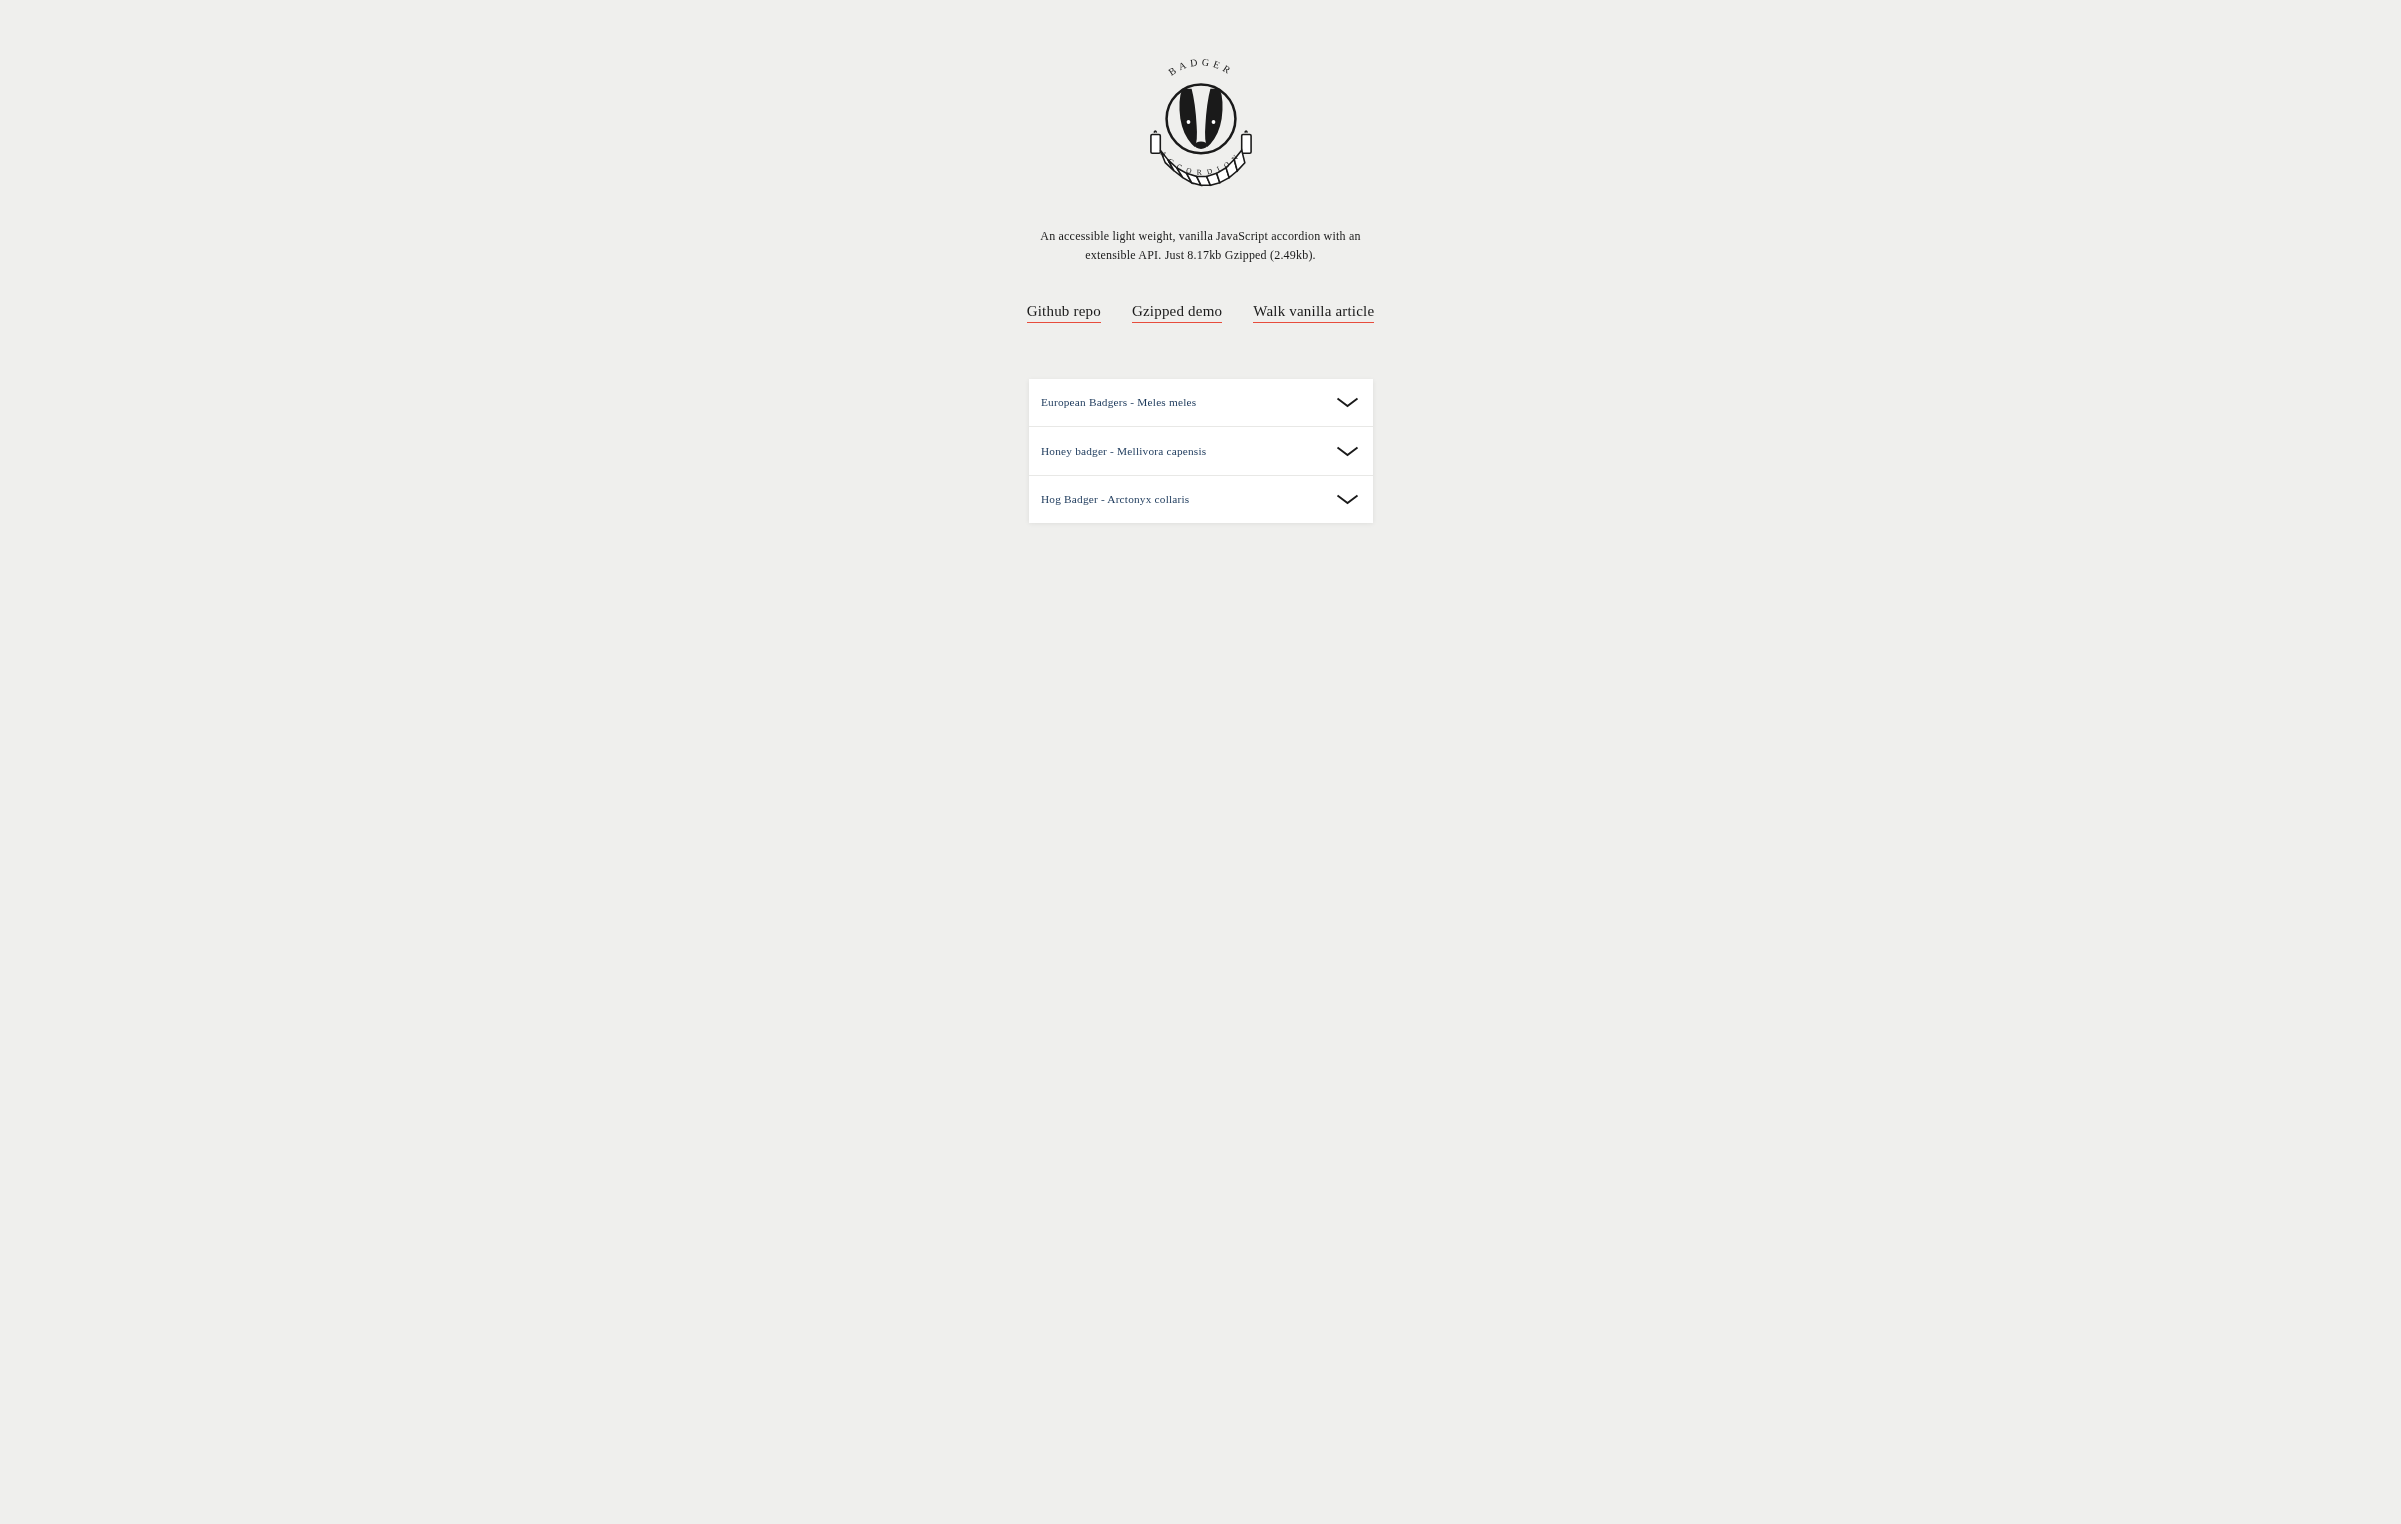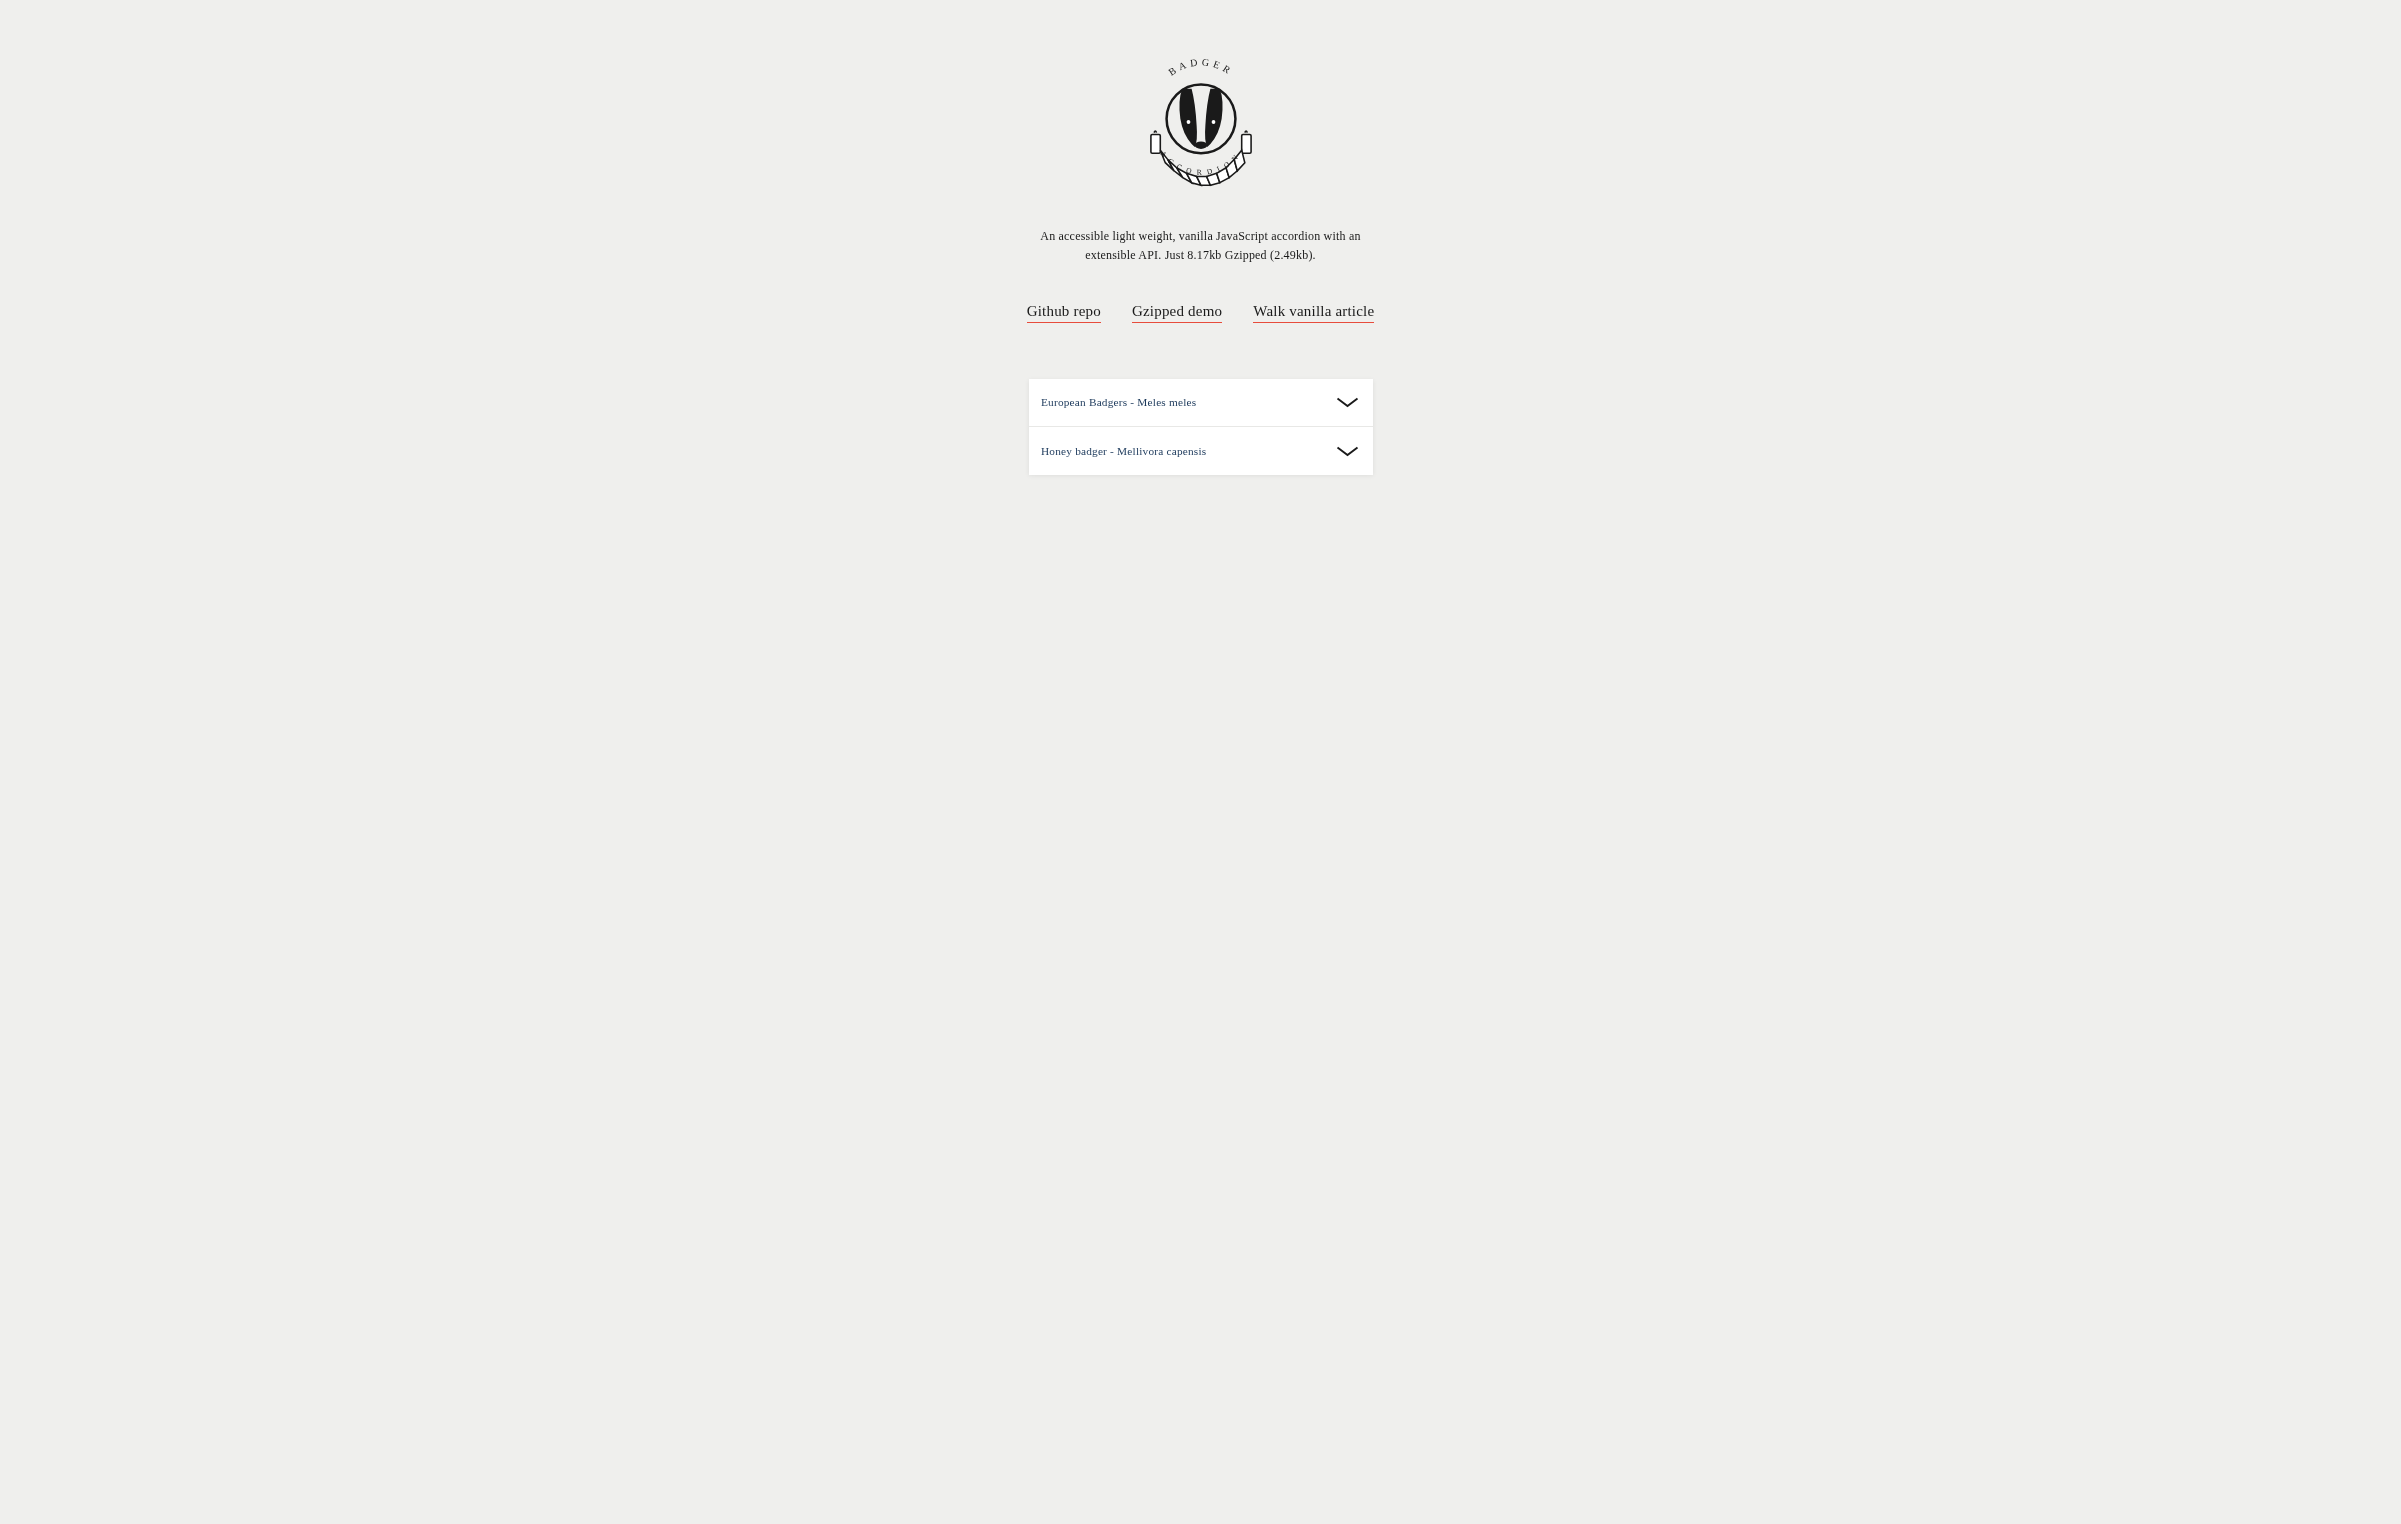--- a/index.html
+++ b/index.html
@@ -168,14 +168,22 @@
     </button>
   </div>
   <div class="accordion-item">
     <button class="accordion-header">
       <span class="accordion-title">Honey badger - Mellivora capensis</span>
       <svg class="chevron" viewBox="0 0 40 20">
         <path d="M 4 4 L 20 16 L 36 4" fill="none" stroke="#1a1a1a" stroke-width="3"></path>
       </svg>
     </button>
   </div>
+  <div class="accordion-item">
+    <button class="accordion-header">
+      <span class="accordion-title">Hog Badger - Arctonyx collaris</span>
+      <svg class="chevron" viewBox="0 0 40 20">
+        <path d="M 4 4 L 20 16 L 36 4" fill="none" stroke="#1a1a1a" stroke-width="3"></path>
+      </svg>
+    </button>
+  </div>
 </div>
 
 
 </body></html>

